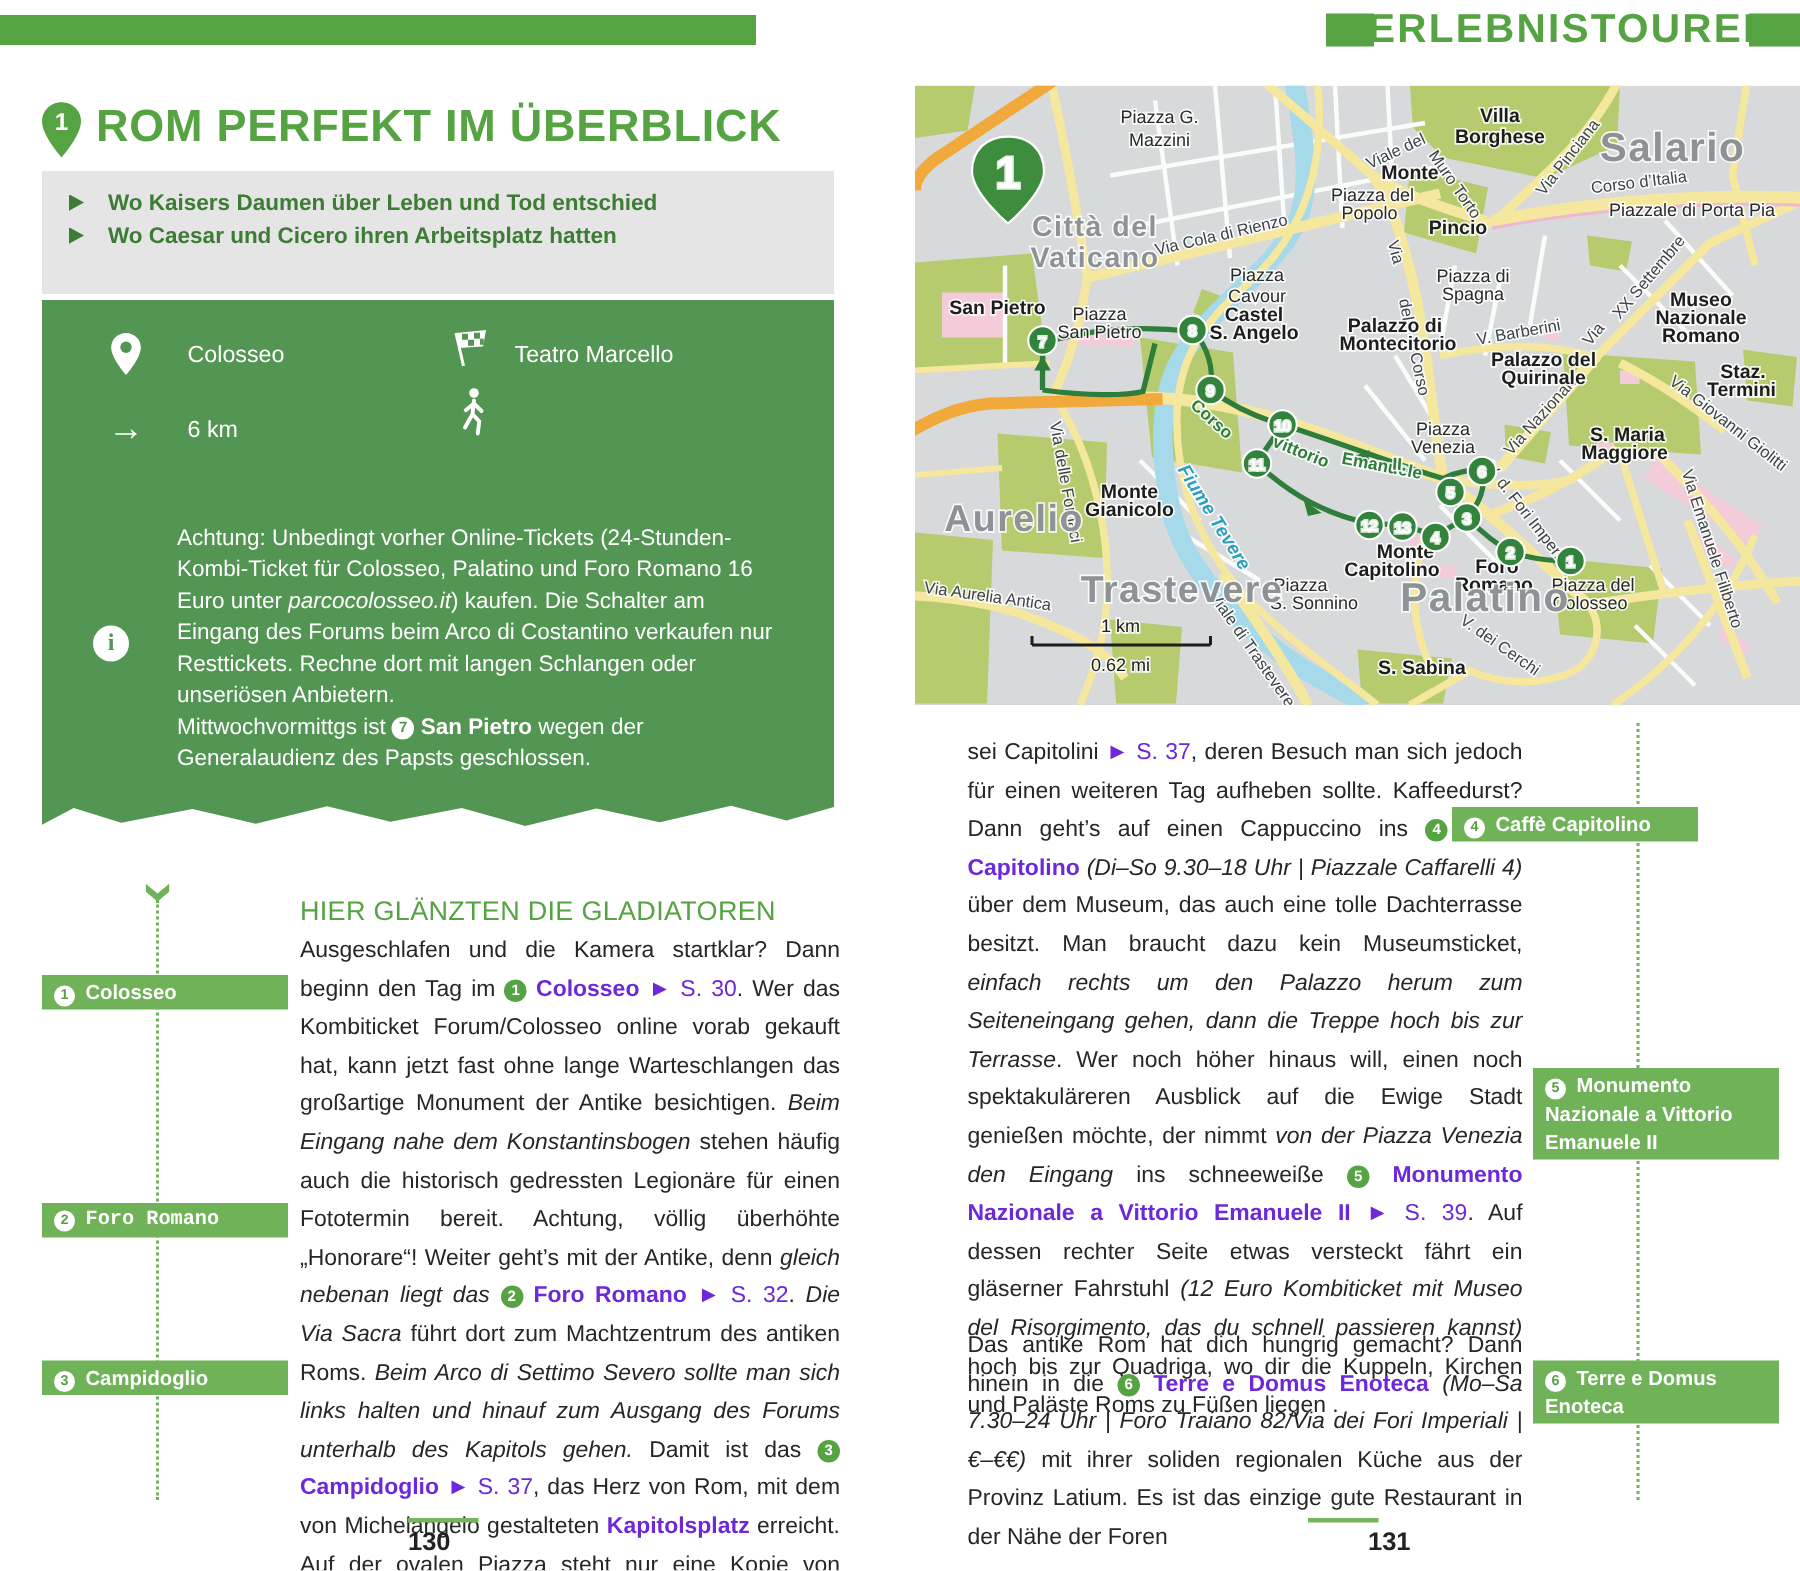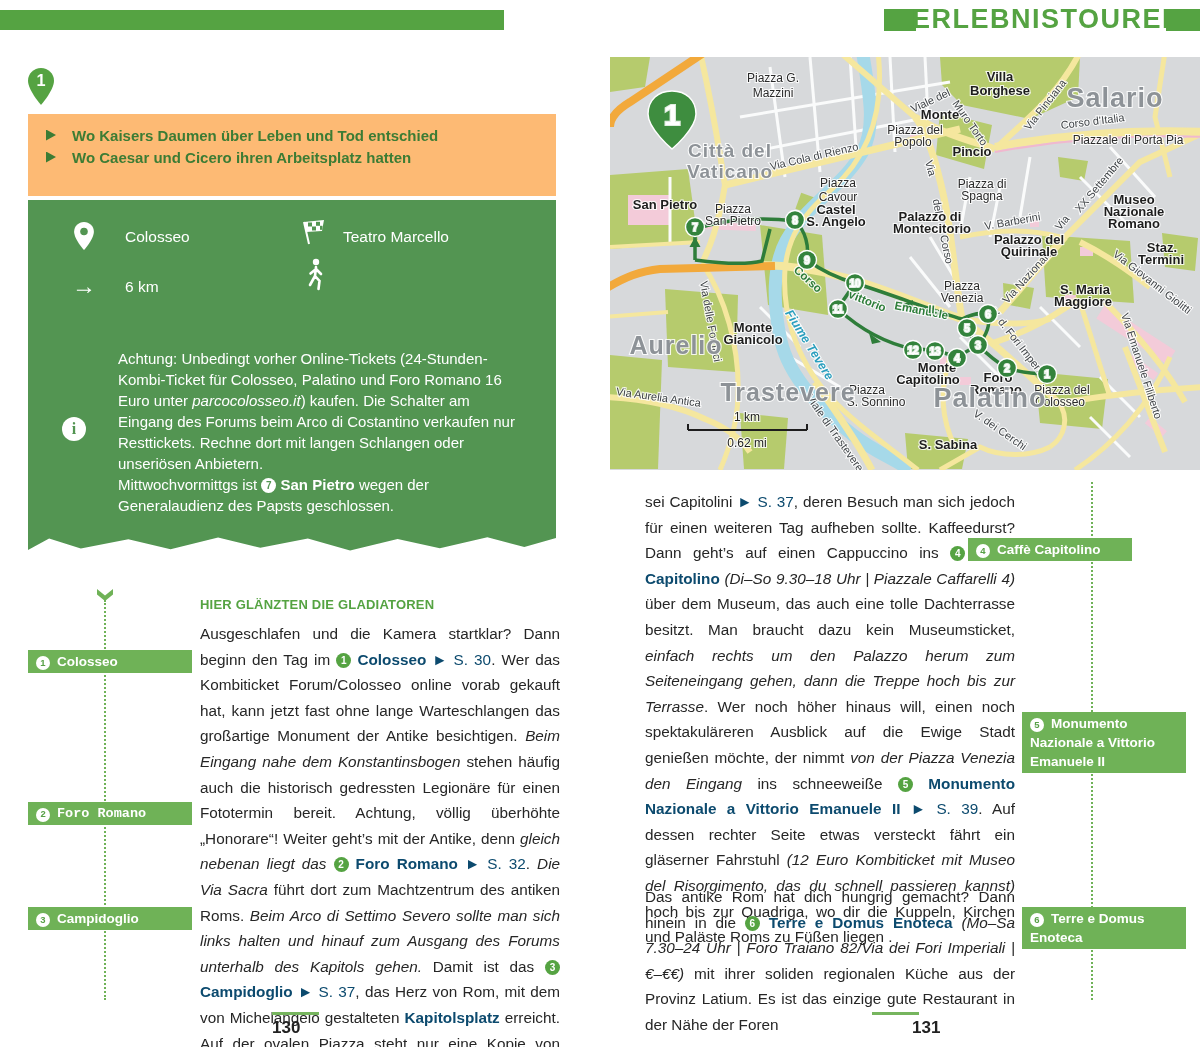--- a/index.html
+++ b/index.html
@@ -10,44 +10,44 @@
   
   .topbar-left{left:0;top:10px;width:504px;height:20px;background:#55a342;}
   .hdr-block{top:9px;height:22px;background:#55a342;}
   .hdr-title{top:4px;left:912px;width:258px;text-align:center;font-size:27px;font-weight:bold;
              color:#55a342;letter-spacing:1.5px;white-space:nowrap;}
 
   
   .tour-title{left:64px;top:68px;font-size:30px;font-weight:bold;color:#55a342;letter-spacing:.5px;white-space:nowrap;}
 
   
-  .hibox{left:28px;top:114px;width:528px;height:82px;background:#fdba74;box-sizing:border-box;padding:10px 0 0 18px;}
+  .hibox{left:28px;top:114px;width:528px;height:82px;background:#e5e5e5;box-sizing:border-box;padding:10px 0 0 18px;}
   .hirow{display:flex;align-items:center;height:22px;font-size:15px;font-weight:bold;color:#3c7c34;}
   .tri{width:10px;height:11px;background:#3c7c34;clip-path:polygon(0 0,100% 50%,0 100%);display:inline-block;margin-right:16px;flex:none;}
 
   
   .panel{left:28px;top:200px;width:528px;height:352px;background:#539552;
          clip-path:polygon(0 0,100% 0,100% 96%,94% 98.6%,87% 95.8%,78% 98.9%,70% 96.3%,61% 99.6%,53% 96.2%,44% 98.8%,36% 95.9%,27% 99.2%,19% 96.4%,10% 99%,4% 96.2%,0 99.4%);}
   .fact-label{color:#fff;font-size:15.5px;}
   .note{left:90px;top:148px;width:402px;font-size:15px;line-height:21px;color:#fff;text-align:left;}
   .info-i{left:34px;top:217px;width:24px;height:24px;border-radius:50%;background:#fff;color:#539552;
           font-family:"Liberation Serif",serif;font-weight:bold;font-size:16px;text-align:center;line-height:24px;}
   .arrow-char{color:#fff;font-size:24px;font-weight:bold;line-height:20px;}
 
   
   .seg-i{font-style:italic;}
-  .seg-g{color:#0c4a6e;}
+  .seg-g{color:#6d28d9;}
   .seg-b{font-weight:bold;}
   .mk{display:inline-block;width:15px;height:15px;border-radius:50%;background:#55a342;color:#fff;
       font-size:10px;font-weight:bold;line-height:15px;text-align:center;vertical-align:1px;font-style:normal;}
   .mk-w{background:#fff;color:#539552;}
 
   
   .bodytext{font-size:15.3px;line-height:25.6px;text-align:justify;color:#262626;}
-  .sect-head{font-size:13px;font-weight:bold;color:#55a342;letter-spacing:.2px;}
+  .sect-head{font-size:18px;font-weight:normal;color:#55a342;letter-spacing:.2px;}
 
   
   .dotline{border-left:2px dotted #6fb257;}
   .chev{width:16px;height:12px;background:#6fb257;clip-path:polygon(0 0,50% 55%,100% 0,100% 45%,50% 100%,0 45%);}
   .sbar{background:#6fb257;color:#fff;font-size:13.5px;font-weight:bold;line-height:19px;
         padding:2px 8px;box-sizing:border-box;width:164px;}
   .mk2{display:inline-block;width:14px;height:14px;border-radius:50%;background:#fff;color:#57a046;
        font-size:9.5px;line-height:14px;text-align:center;margin-right:7px;font-weight:bold;}
 
   
@@ -77,20 +77,21 @@
   <div class="abs hdr-block" style="left:884px;width:32px;"></div>
   <div class="abs hdr-title">ERLEBNISTOUREN</div>
   <div class="abs hdr-block" style="left:1166px;width:34px;"></div>
 
   <span class="abs" style="left:28px;top:68px;">
     <svg width="26" height="37" viewBox="0 0 24 34">
       <path d="M12 0C5.4 0 0 5.2 0 11.7 0 20.5 12 34 12 34s12-13.5 12-22.3C24 5.2 18.6 0 12 0z" fill="#55a342"></path>
       <text x="12" y="17" text-anchor="middle" font-size="15" font-weight="bold" fill="#fff">1</text>
     </svg>
   </span>
+  <div class="abs tour-title">ROM PERFEKT IM ÜBERBLICK</div>
 
   <div class="abs hibox">
     <div class="hirow">
         <span class="tri"></span>
         <span>Wo Kaisers Daumen über Leben und Tod entschied</span>
       </div>
     <div class="hirow">
         <span class="tri"></span>
         <span>Wo Caesar und Cicero ihren Arbeitsplatz hatten</span>
       </div>

